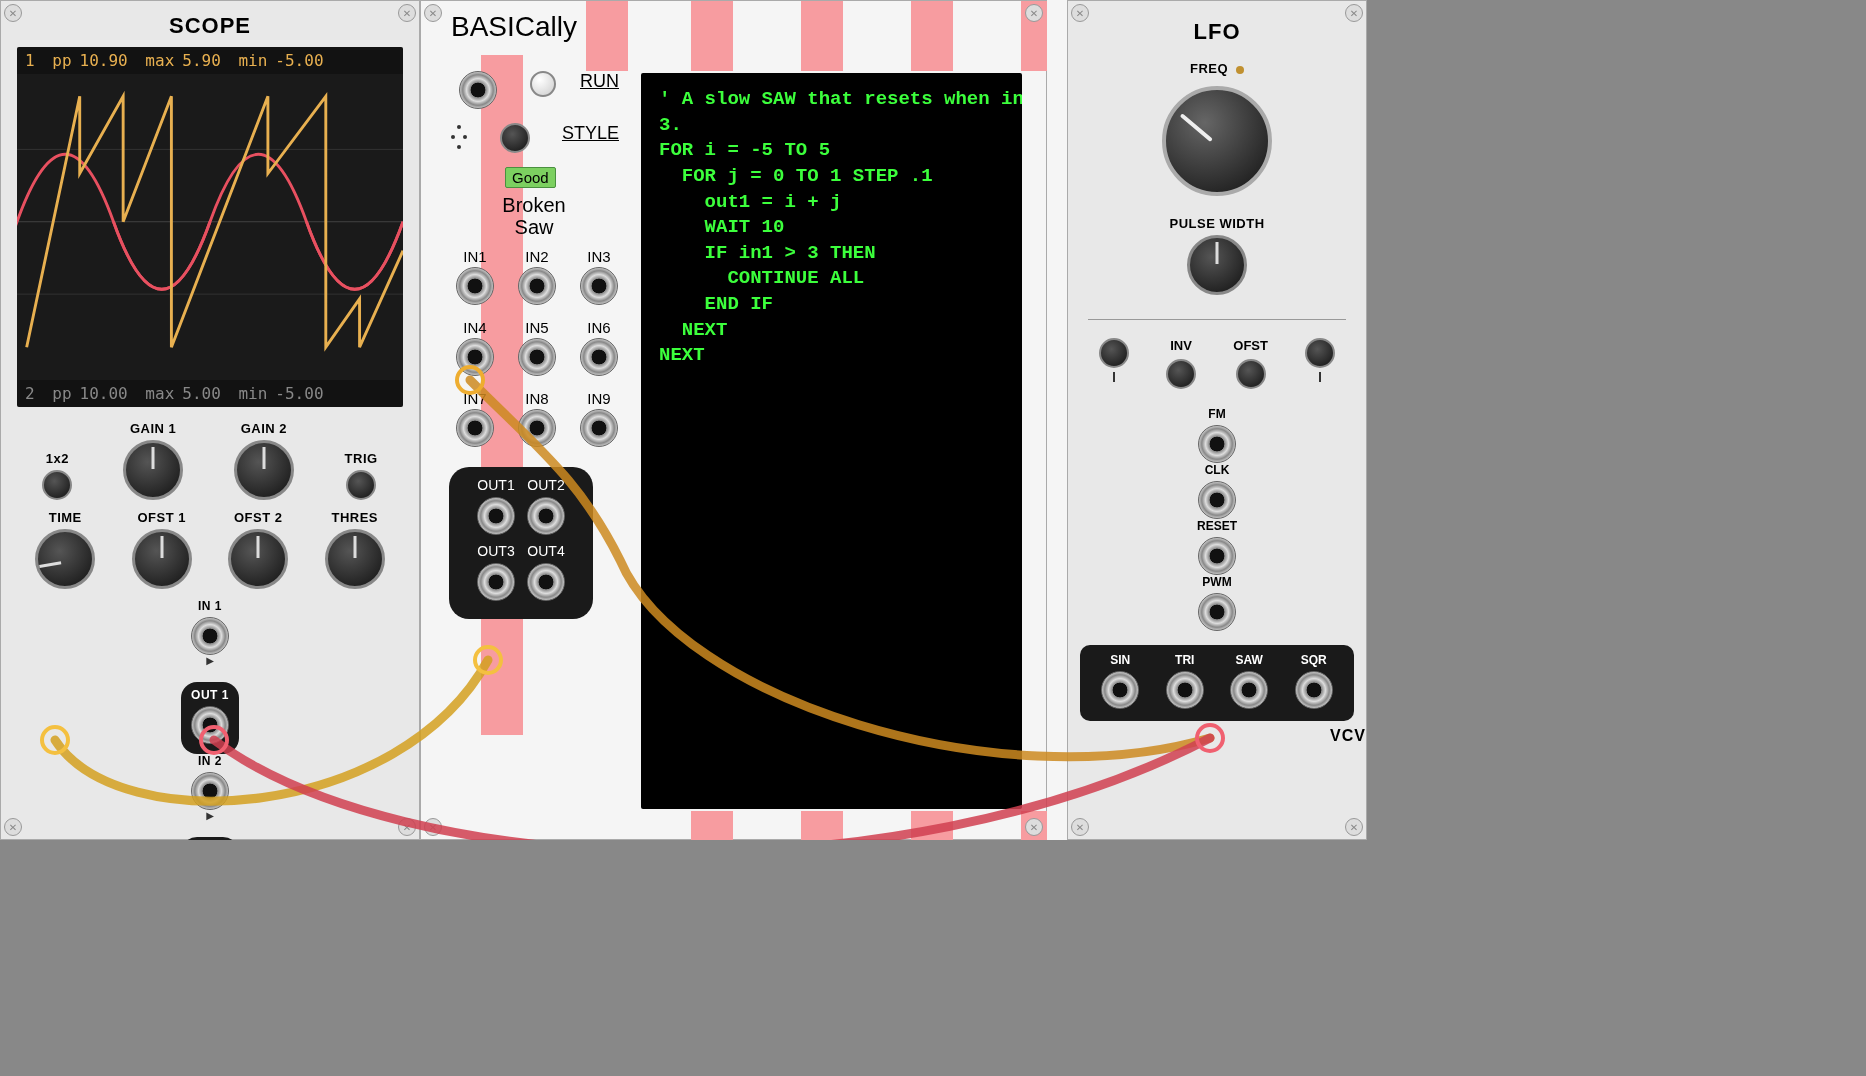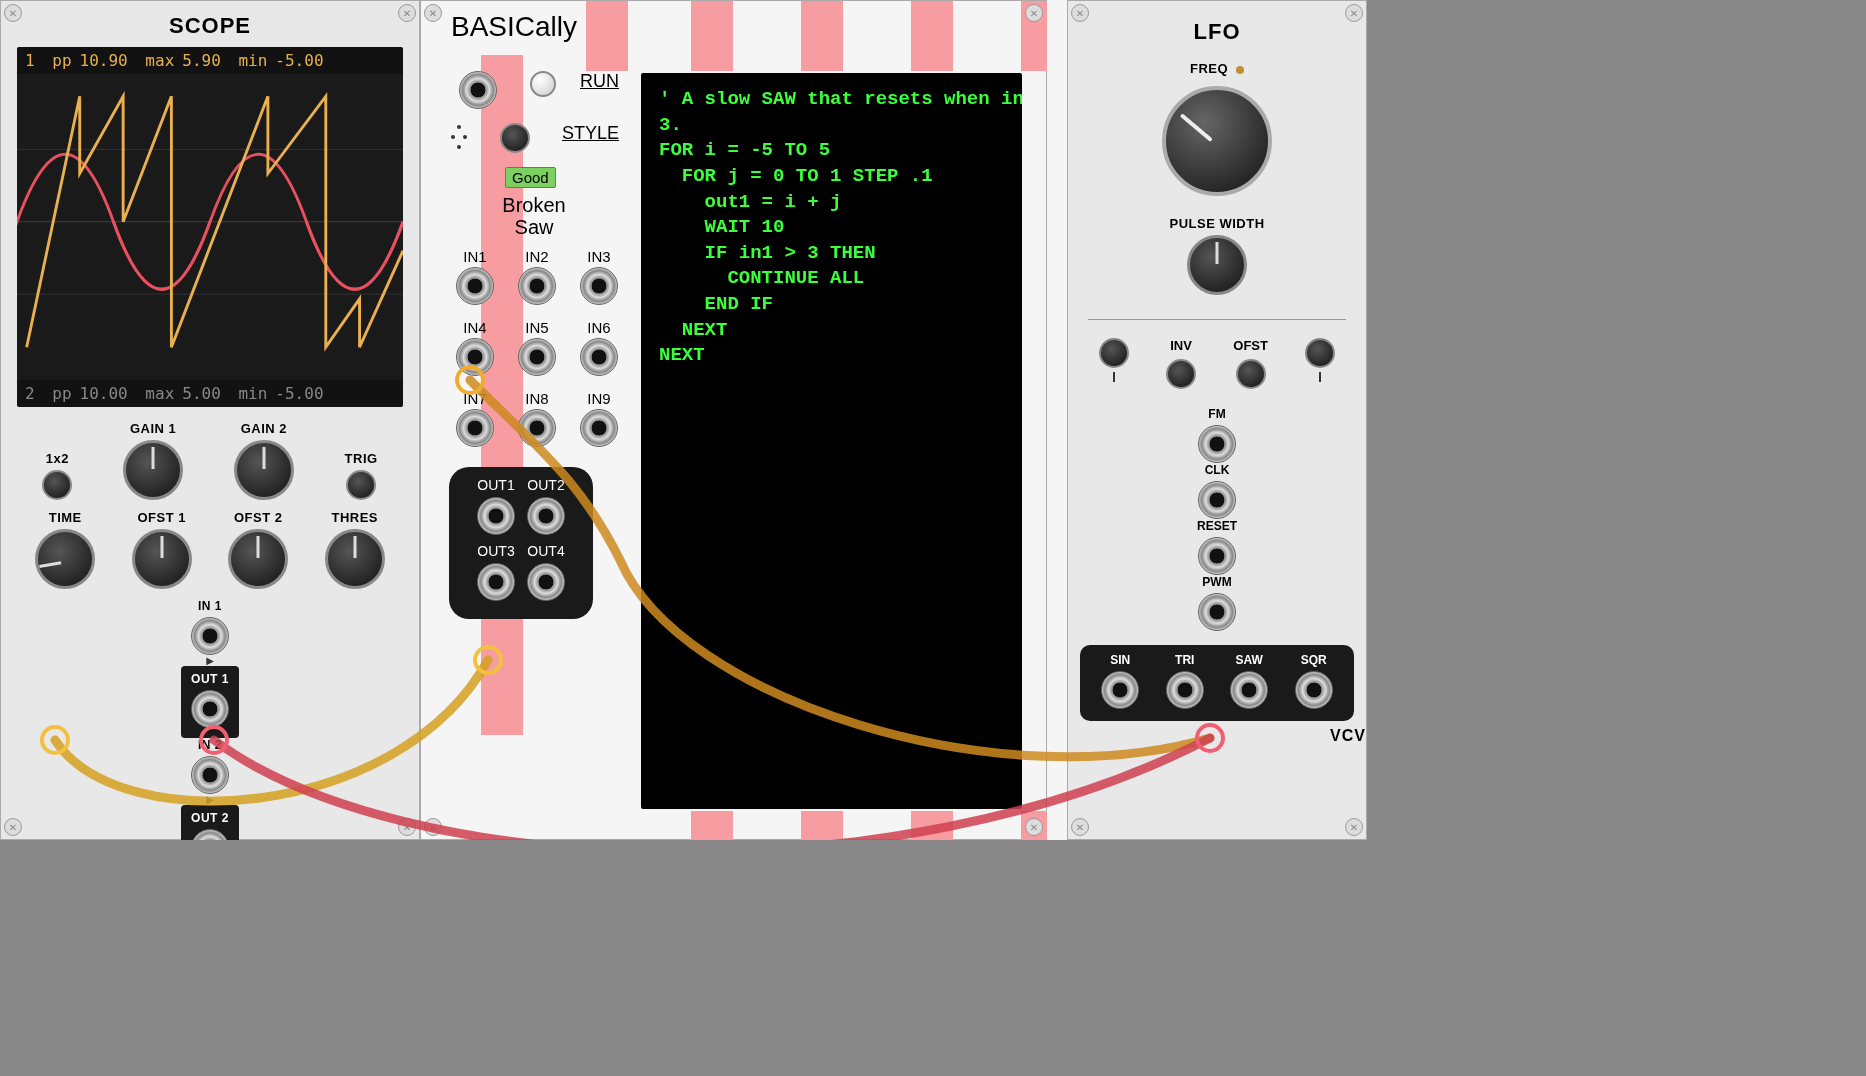--- a/index.html
+++ b/index.html
@@ -28,21 +28,21 @@
   .knob-label { font-size: 13px; font-weight: bold; letter-spacing: 0.5px; margin-bottom: 4px; }
   .knob-large { width: 60px; height: 60px; border-radius: 50%; background: radial-gradient(circle at 40% 35%, #555, #111); border: 3px solid #888; position: relative; margin: 0 auto; }
   .knob-large::after { content: ""; position: absolute; width: 3px; height: 22px; background: #ddd; left: 50%; top: 4px; transform-origin: 50% 26px; transform: translateX(-50%) rotate(0deg); }
   .knob-small { width: 30px; height: 30px; border-radius: 50%; background: radial-gradient(circle at 40% 35%, #555, #111); border: 2px solid #888; position: relative; margin: 0 auto; }
   
   .scope-row1 { display: flex; justify-content: space-around; margin: 14px 16px 6px; align-items: flex-end; }
   .scope-row2 { display: flex; justify-content: space-around; margin: 10px 16px 6px; }
   .scope-jackrow { display: flex; justify-content: space-around; margin: 10px 16px; align-items: center; flex-direction: column; }
   
   .jack { width: 38px; height: 38px; border-radius: 50%; background: radial-gradient(circle, #111 0%, #111 28%, #888 30%, #ddd 45%, #888 60%, #ddd 75%, #aaa 100%); border: 1px solid #666; position: relative; margin: 0 auto; }
-  .jack-box { background: #1a1a1a; border-radius: 4px; padding: 6px 10px 10px; }
+  .jack-box { background: #1a1a1a; border-radius: 16px; padding: 6px 10px 10px; margin-top: 16px; }
   .jack-box .jack-label { color: #fff; }
   .jack-label { font-size: 12px; font-weight: bold; text-align: center; margin-bottom: 4px; letter-spacing: 0.5px; }
   .jack-small-arrow { font-size: 10px; color: #333; }
   
   .brand { text-align: right; font-weight: bold; font-size: 16px; letter-spacing: 1px; margin-top: 6px; }
   
   
   .basically { width: 627px; position: relative; }
   .basically-bg { position: absolute; inset: 0; background: #f5f5f5; }
   .pink-stripe { position: absolute; background: #f79ca0; }

